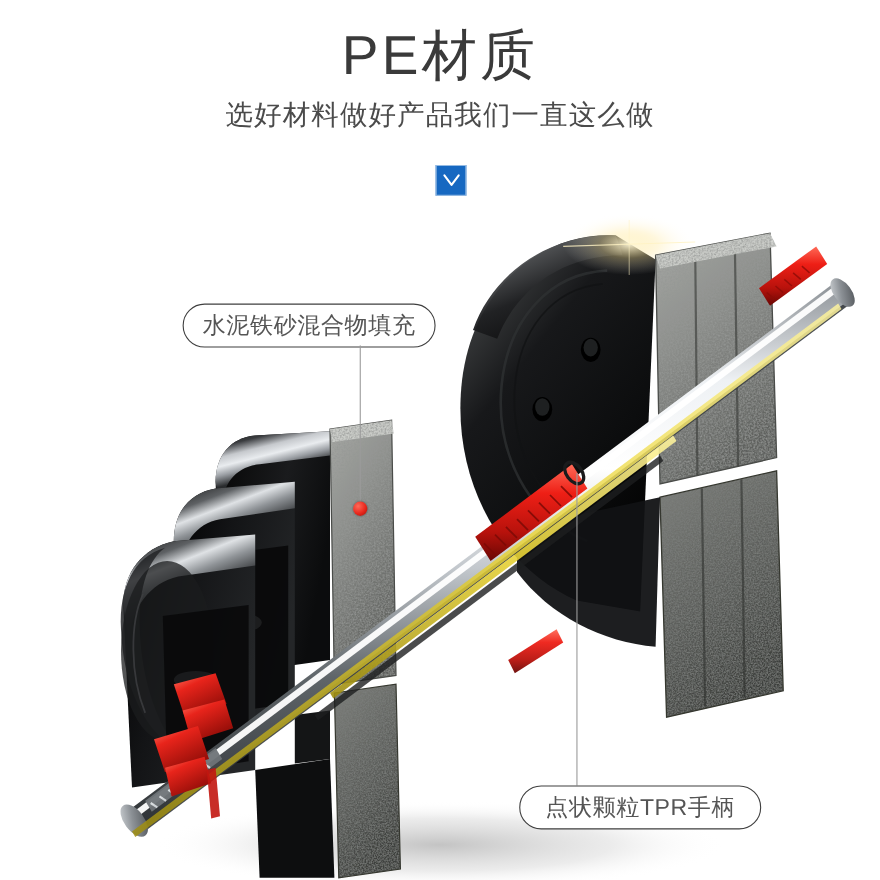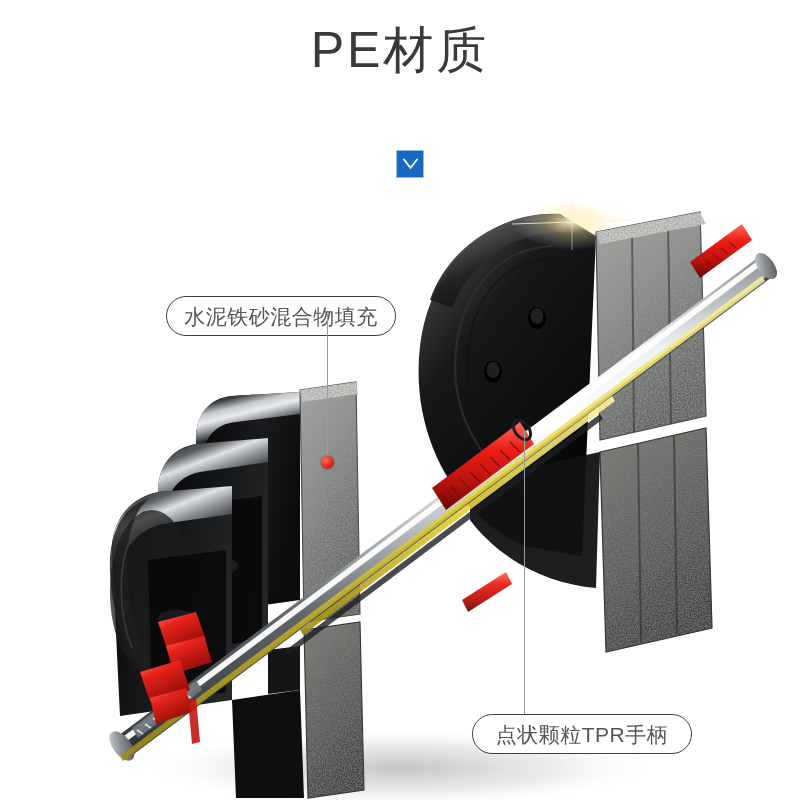--- a/index.html
+++ b/index.html
@@ -67,21 +67,21 @@
     font-size: 21px;
     line-height: 1;
     letter-spacing: 0.5px;
     white-space: nowrap;
     display: flex;
     align-items: center;
     justify-content: center;
   }
   #callout-fill-pill {
     left: 166px;  top: 276px;
-    width: 228px; height: 38px; margin-top: 20px;
+    width: 228px; height: 38px;
   }
   #callout-grip-pill {
     left: 472px;  top: 714px;
     width: 218px; height: 38px; text-align: center;
   }
   .leader-line {
     position: absolute;
     width: 1.4px;
     background: #9b9b9b;
   }
@@ -388,20 +388,21 @@
       <path d="M 140 672 L 180 660 L 190 690 L 150 702 Z" fill="url(#redClip)"></path>
       <path d="M 150 698 L 186 688 L 192 712 L 156 724 Z" fill="url(#redClip)"></path>
       <path d="M 188 700 L 196 698 L 200 742 L 192 744 Z" fill="#c21610" opacity="0.9"></path>
     </g>
 
     <path d="M 462 600 L 506 572 L 512 584 L 468 612 Z" fill="url(#redGrip)" opacity="0.95"></path>
   </svg>
 
   <div id="header-block">
     <h1 id="page-title">PE材质</h1>
+    <p id="page-subtitle">选好材料做好产品我们一直这么做</p>
   </div>
 
   <div id="chevron-badge">
     <svg width="17" height="14" viewBox="0 0 17 14" aria-hidden="true">
       <path d="M2 2.5 L8.5 11 L15 2.5" fill="none" stroke="#ffffff" stroke-width="1.9" stroke-linecap="round" stroke-linejoin="round"></path>
     </svg>
   </div>
 
   <div class="callout-pill" id="callout-fill-pill">水泥铁砂混合物填充</div>
   <div class="leader-line" id="leader-fill"></div>

